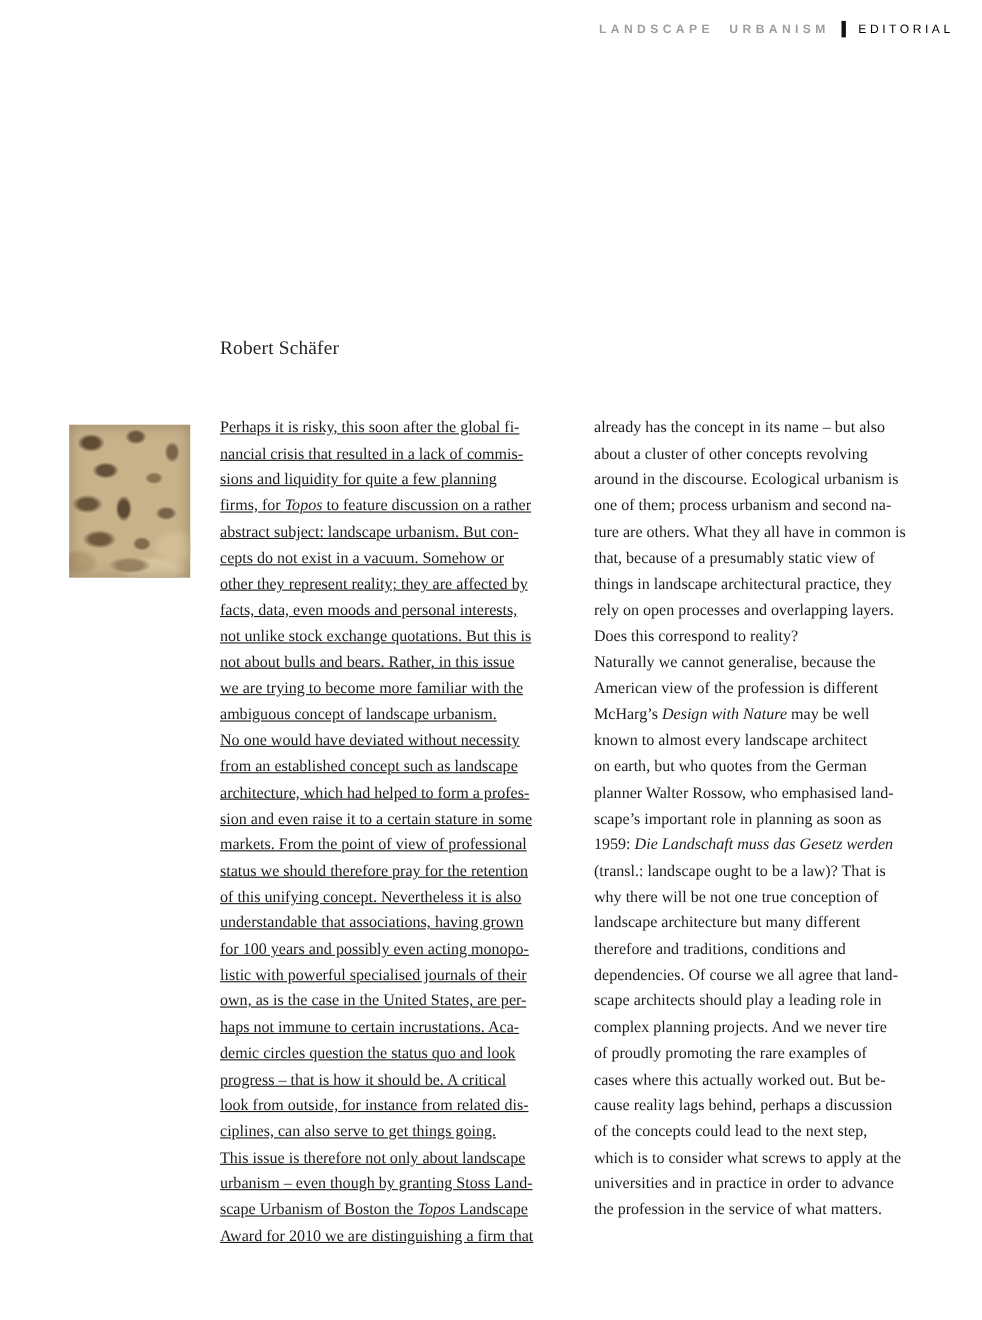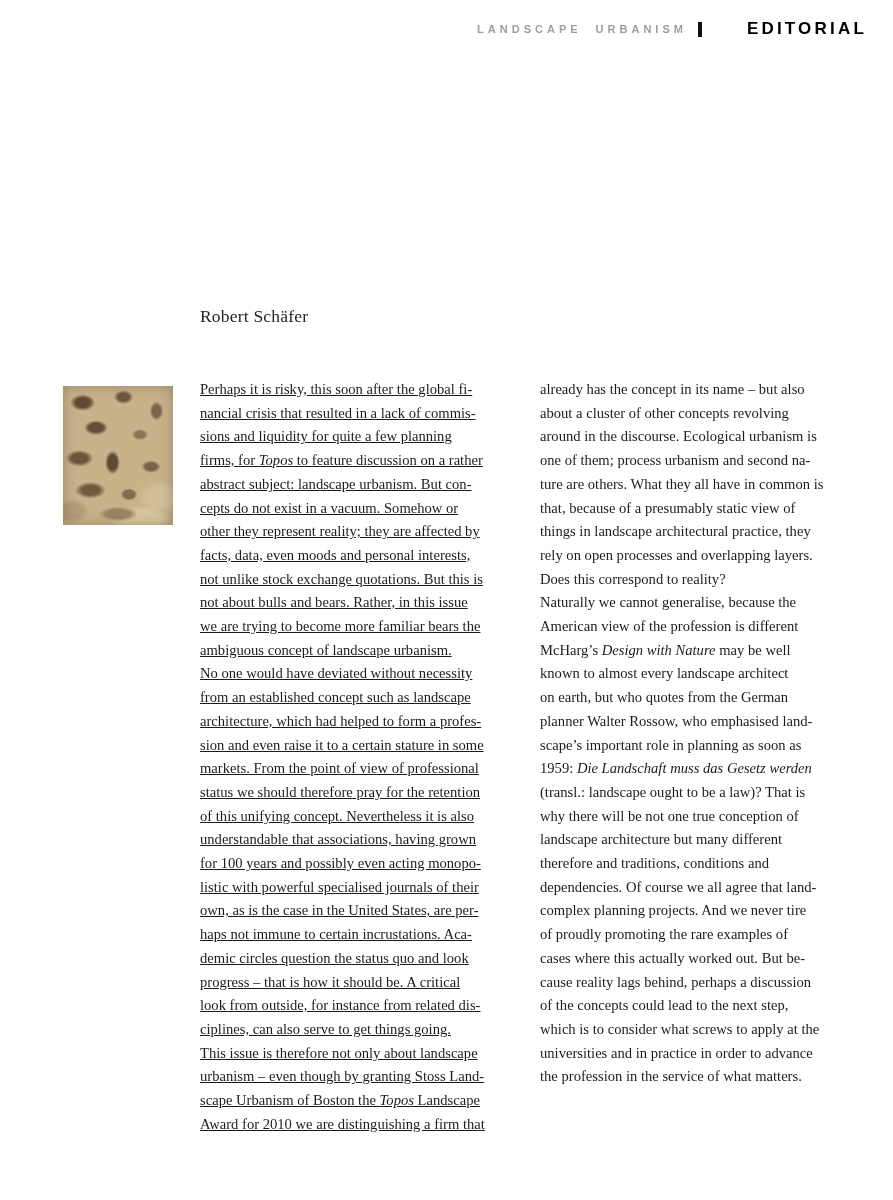--- a/index.html
+++ b/index.html
@@ -17,23 +17,22 @@
     position:absolute; top:19px; right:38px;
     display:flex; align-items:center; gap:11px;
     font-family:"Liberation Sans", sans-serif;
   }
   .masthead .section {
     color:#9d9d9d; font-size:11px; font-weight:bold;
     letter-spacing:4px; word-spacing:7px;
   }
   .masthead .divider { width:4px; height:15px; background:#111111; }
   .masthead .ptype {
-    color:#000000; font-size:17px; font-weight:bold;
+    color:#000000; font-size:11px; font-weight:normal;
     letter-spacing:3.2px;
-    margin-left:34px;
   }
 
   
   .author {
     position:absolute; left:200px; top:306px;
     font-size:17.5px; color:#242424; letter-spacing:0.2px;
   }
 
   
   .texture {
@@ -86,21 +85,21 @@
       <div class="tline"><span>Perhaps it is risky, this soon after the global fi-</span></div>
       <div class="tline"><span>nancial crisis that resulted in a lack of commis-</span></div>
       <div class="tline"><span>sions and liquidity for quite a few planning</span></div>
       <div class="tline"><span>firms, for </span><span style="font-style: italic;">Topos</span><span> to feature discussion on a rather</span></div>
       <div class="tline"><span>abstract subject: landscape urbanism. But con-</span></div>
       <div class="tline"><span>cepts do not exist in a vacuum. Somehow or</span></div>
       <div class="tline"><span>other they represent reality; they are affected by</span></div>
       <div class="tline"><span>facts, data, even moods and personal interests,</span></div>
       <div class="tline"><span>not unlike stock exchange quotations. But this is</span></div>
       <div class="tline"><span>not about bulls and bears. Rather, in this issue</span></div>
-      <div class="tline"><span>we are trying to become more familiar bears the</span></div>
+      <div class="tline"><span>we are trying to become more familiar with the</span></div>
       <div class="tline"><span>ambiguous concept of landscape urbanism.</span></div>
       <div class="tline"><span>No one would have deviated without necessity</span></div>
       <div class="tline"><span>from an established concept such as landscape</span></div>
       <div class="tline"><span>architecture, which had helped to form a profes-</span></div>
       <div class="tline"><span>sion and even raise it to a certain stature in some</span></div>
       <div class="tline"><span>markets. From the point of view of professional</span></div>
       <div class="tline"><span>status we should therefore pray for the retention</span></div>
       <div class="tline"><span>of this unifying concept. Nevertheless it is also</span></div>
       <div class="tline"><span>understandable that associations, having grown</span></div>
       <div class="tline"><span>for 100 years and possibly even acting monopo-</span></div>
@@ -132,20 +131,21 @@
       <div class="tline"><span>known to almost every landscape architect</span></div>
       <div class="tline"><span>on earth, but who quotes from the German</span></div>
       <div class="tline"><span>planner Walter Rossow, who emphasised land-</span></div>
       <div class="tline"><span>scape’s important role in planning as soon as</span></div>
       <div class="tline"><span>1959: </span><span style="font-style: italic;">Die Landschaft muss das Gesetz werden</span></div>
       <div class="tline"><span>(transl.: landscape ought to be a law)? That is</span></div>
       <div class="tline"><span>why there will be not one true conception of</span></div>
       <div class="tline"><span>landscape architecture but many different</span></div>
       <div class="tline"><span>therefore and traditions, conditions and</span></div>
       <div class="tline"><span>dependencies. Of course we all agree that land-</span></div>
+      <div class="tline"><span>scape architects should play a leading role in</span></div>
       <div class="tline"><span>complex planning projects. And we never tire</span></div>
       <div class="tline"><span>of proudly promoting the rare examples of</span></div>
       <div class="tline"><span>cases where this actually worked out. But be-</span></div>
       <div class="tline"><span>cause reality lags behind, perhaps a discussion</span></div>
       <div class="tline"><span>of the concepts could lead to the next step,</span></div>
       <div class="tline"><span>which is to consider what screws to apply at the</span></div>
       <div class="tline"><span>universities and in practice in order to advance</span></div>
       <div class="tline"><span>the profession in the service of what matters.</span></div>
     </div>
 

